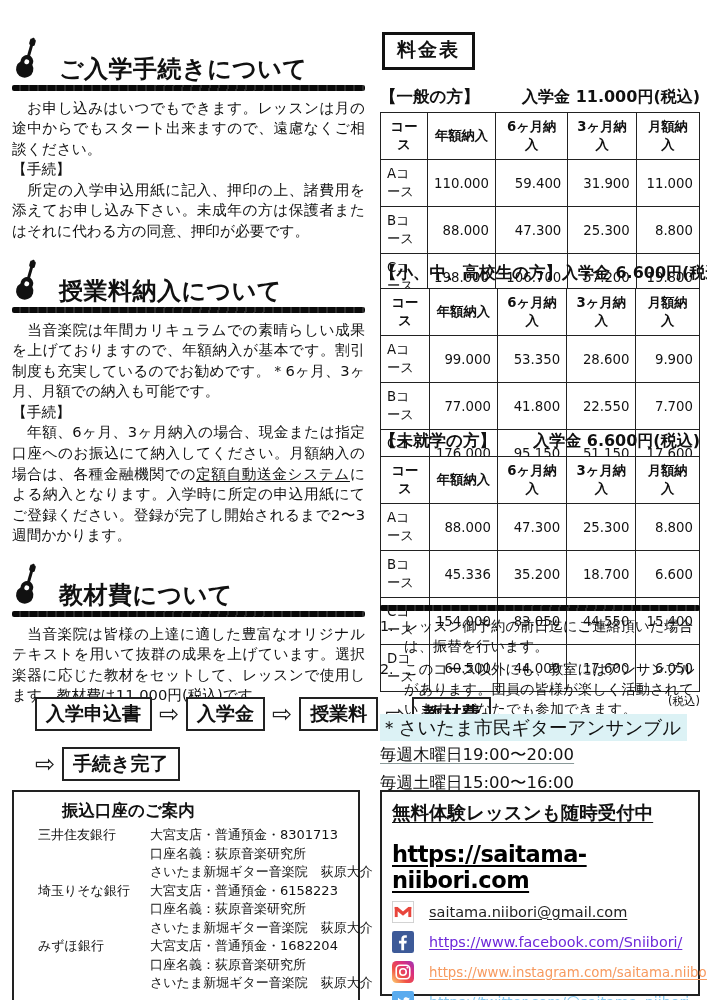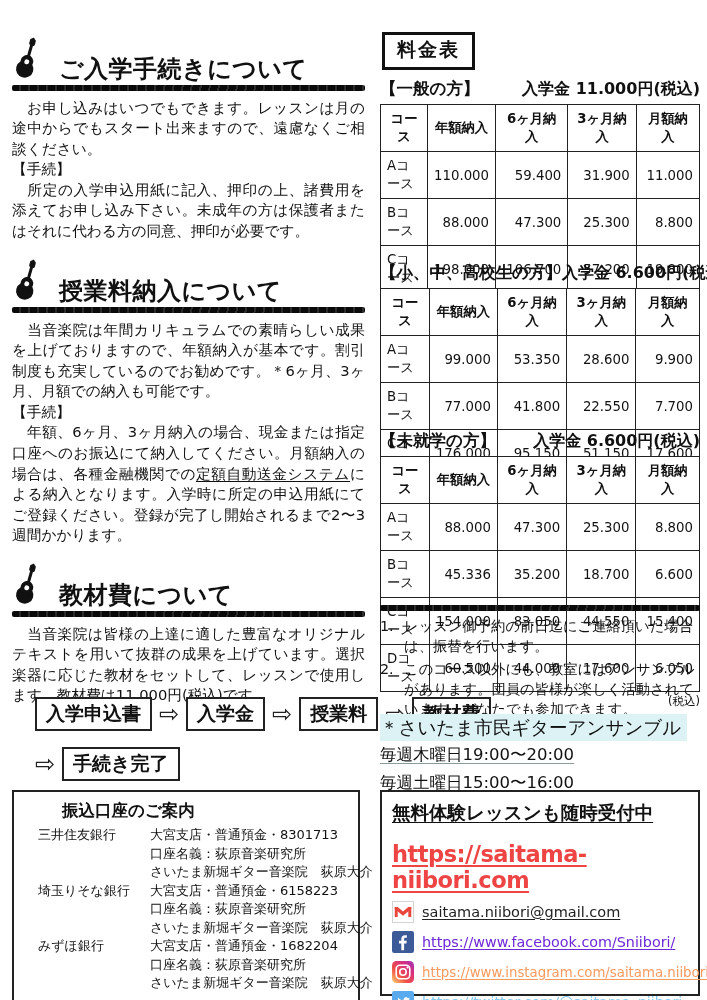--- a/index.html
+++ b/index.html
@@ -31,21 +31,21 @@
     border:2px solid #222; padding:7px 8px 6px 24px; font-size:13px; line-height:1.42; }
   .bank-title { font-size:16.5px; font-weight:600; padding-left:24px; margin-bottom:4px; }
   .bank-row { display:grid; grid-template-columns:112px 1fr; }
   .bank-name { font-weight:500; }
   .bank-lines div { white-space:nowrap; }
 
   
   .price-title-box { position:absolute; top:2px; left:2px; border:3px solid #111;
     padding:2px 12px 4px 12px; font-size:19px; font-weight:bold; letter-spacing:2px; background:#fff; }
   .tblock { position:absolute; left:0; width:320px; }
-  .tb1 { top:48px; } .tb2 { top:232px; } .tb3 { top:400px; }
+  .tb1 { top:56px; } .tb2 { top:232px; } .tb3 { top:400px; }
   .tbl-cap { display:flex; justify-content:space-between; align-items:baseline; margin-bottom:4px; }
   .tbl-cap .cat { font-size:16.5px; font-weight:bold; white-space:nowrap; }
   .tbl-cap .adm { font-size:16px; font-weight:bold; white-space:nowrap; }
   table.price { width:100%; border-collapse:collapse; background:#fff; }
   table.price th, table.price td { border:1.6px solid #222; font-size:13.3px; padding:5px 6px; }
   table.price th { font-weight:600; text-align:center; }
   td.course { text-align:left; padding-left:9px; }
   td.num { text-align:right; padding-right:7px; }
   .tax { text-align:right; font-size:11.5px; margin-top:2px; }
 
@@ -53,22 +53,22 @@
   .notes { position:absolute; top:586px; left:0; width:320px; }
   .note { display:grid; grid-template-columns:24px 1fr; font-size:14.3px; line-height:1.42; margin-bottom:2px; }
   .ensemble { position:absolute; top:684px; left:0; font-size:18.5px; background:#dcf2f5; padding:1px 6px 1px 0; white-space:nowrap; }
   .sched { position:absolute; left:0; font-size:16.5px; text-decoration:underline; text-decoration-color:#8a9a9a; text-underline-offset:3px; white-space:nowrap; }
   .sched1 { top:714px; } .sched2 { top:742px; }
 
   .contact-box { position:absolute; top:760px; left:0; width:320px; height:206px;
     border:2.5px solid #222; padding:8px 10px 6px 10px; }
   .contact-head { font-size:18.5px; font-weight:bold; text-decoration:underline; text-underline-offset:3px; white-space:nowrap; }
   .website { font-size:22.5px; font-weight:600; text-decoration:underline; text-underline-offset:3px;
-    margin-top:16px; letter-spacing:-0.5px; color:#ef4444; display:inline-block; }
-  .link-row { display:flex; align-items:center; gap:8px; margin-top:8px; }
+    margin-top:16px; letter-spacing:-0.5px; color:#000000; display:inline-block; }
+  .link-row { display:flex; align-items:center; gap:15px; margin-top:8px; }
   .sicon { width:22px; height:22px; flex:0 0 auto; }
   .link-text { text-decoration:underline; text-underline-offset:2px; white-space:nowrap; }
   .email-link { font-size:14.5px; color:#222; font-weight:500; }
   .fb-link { font-size:14.3px; color:#6d28d9; }
   .ig-link { font-size:13.3px; color:#f79a5f; }
   .tw-link { font-size:14.3px; color:#85c8f0; }
   a { cursor:pointer; }
 </style>
 </head>
 <body>

